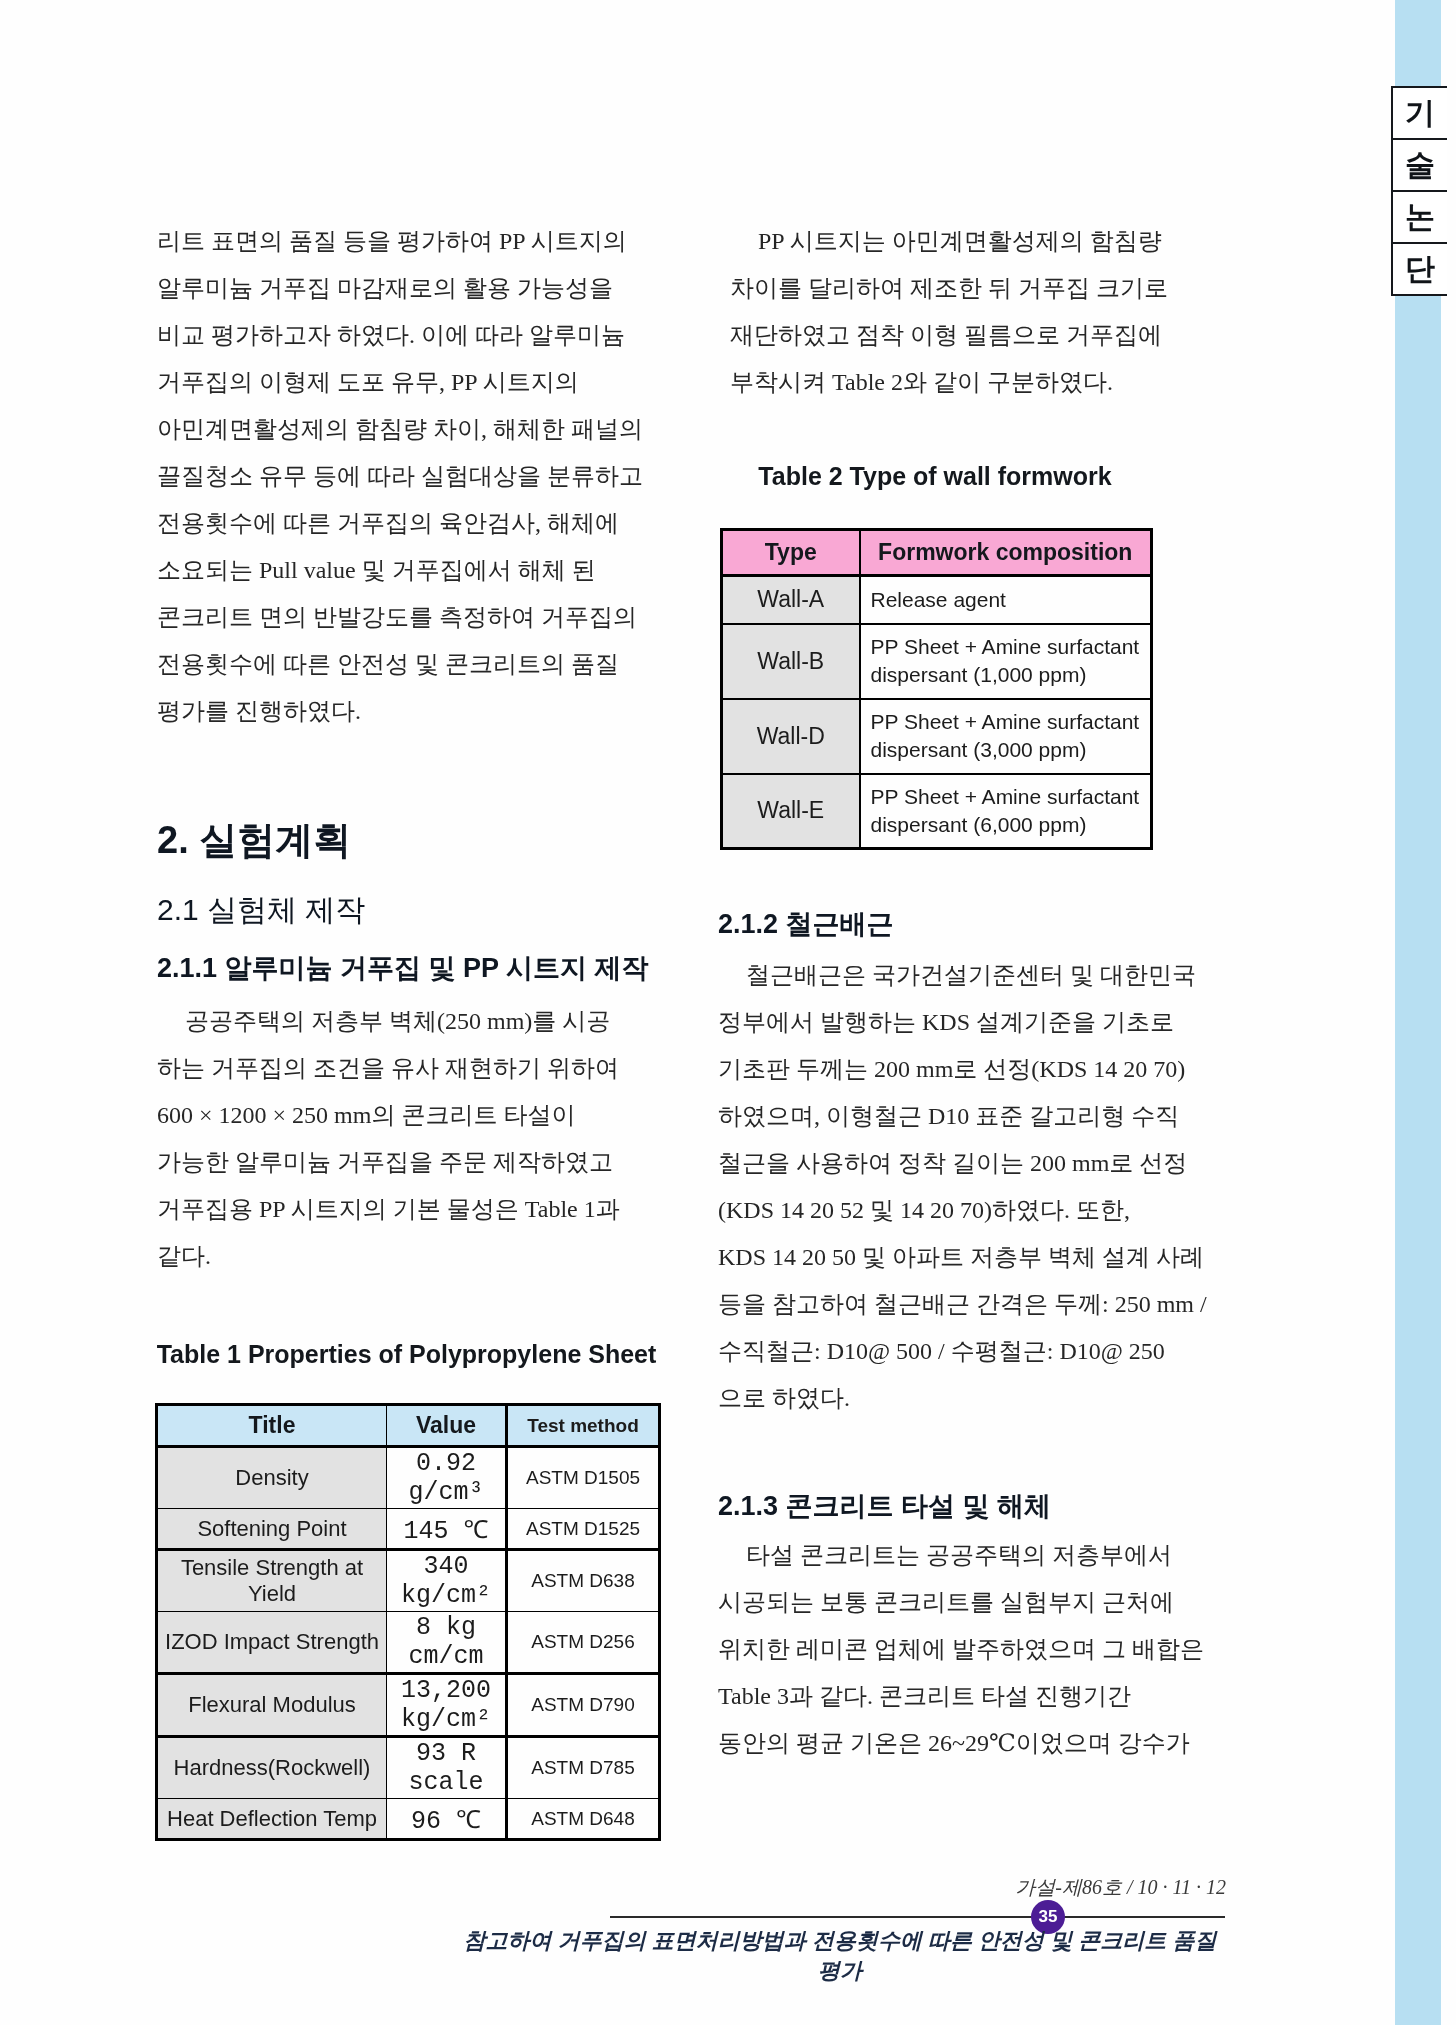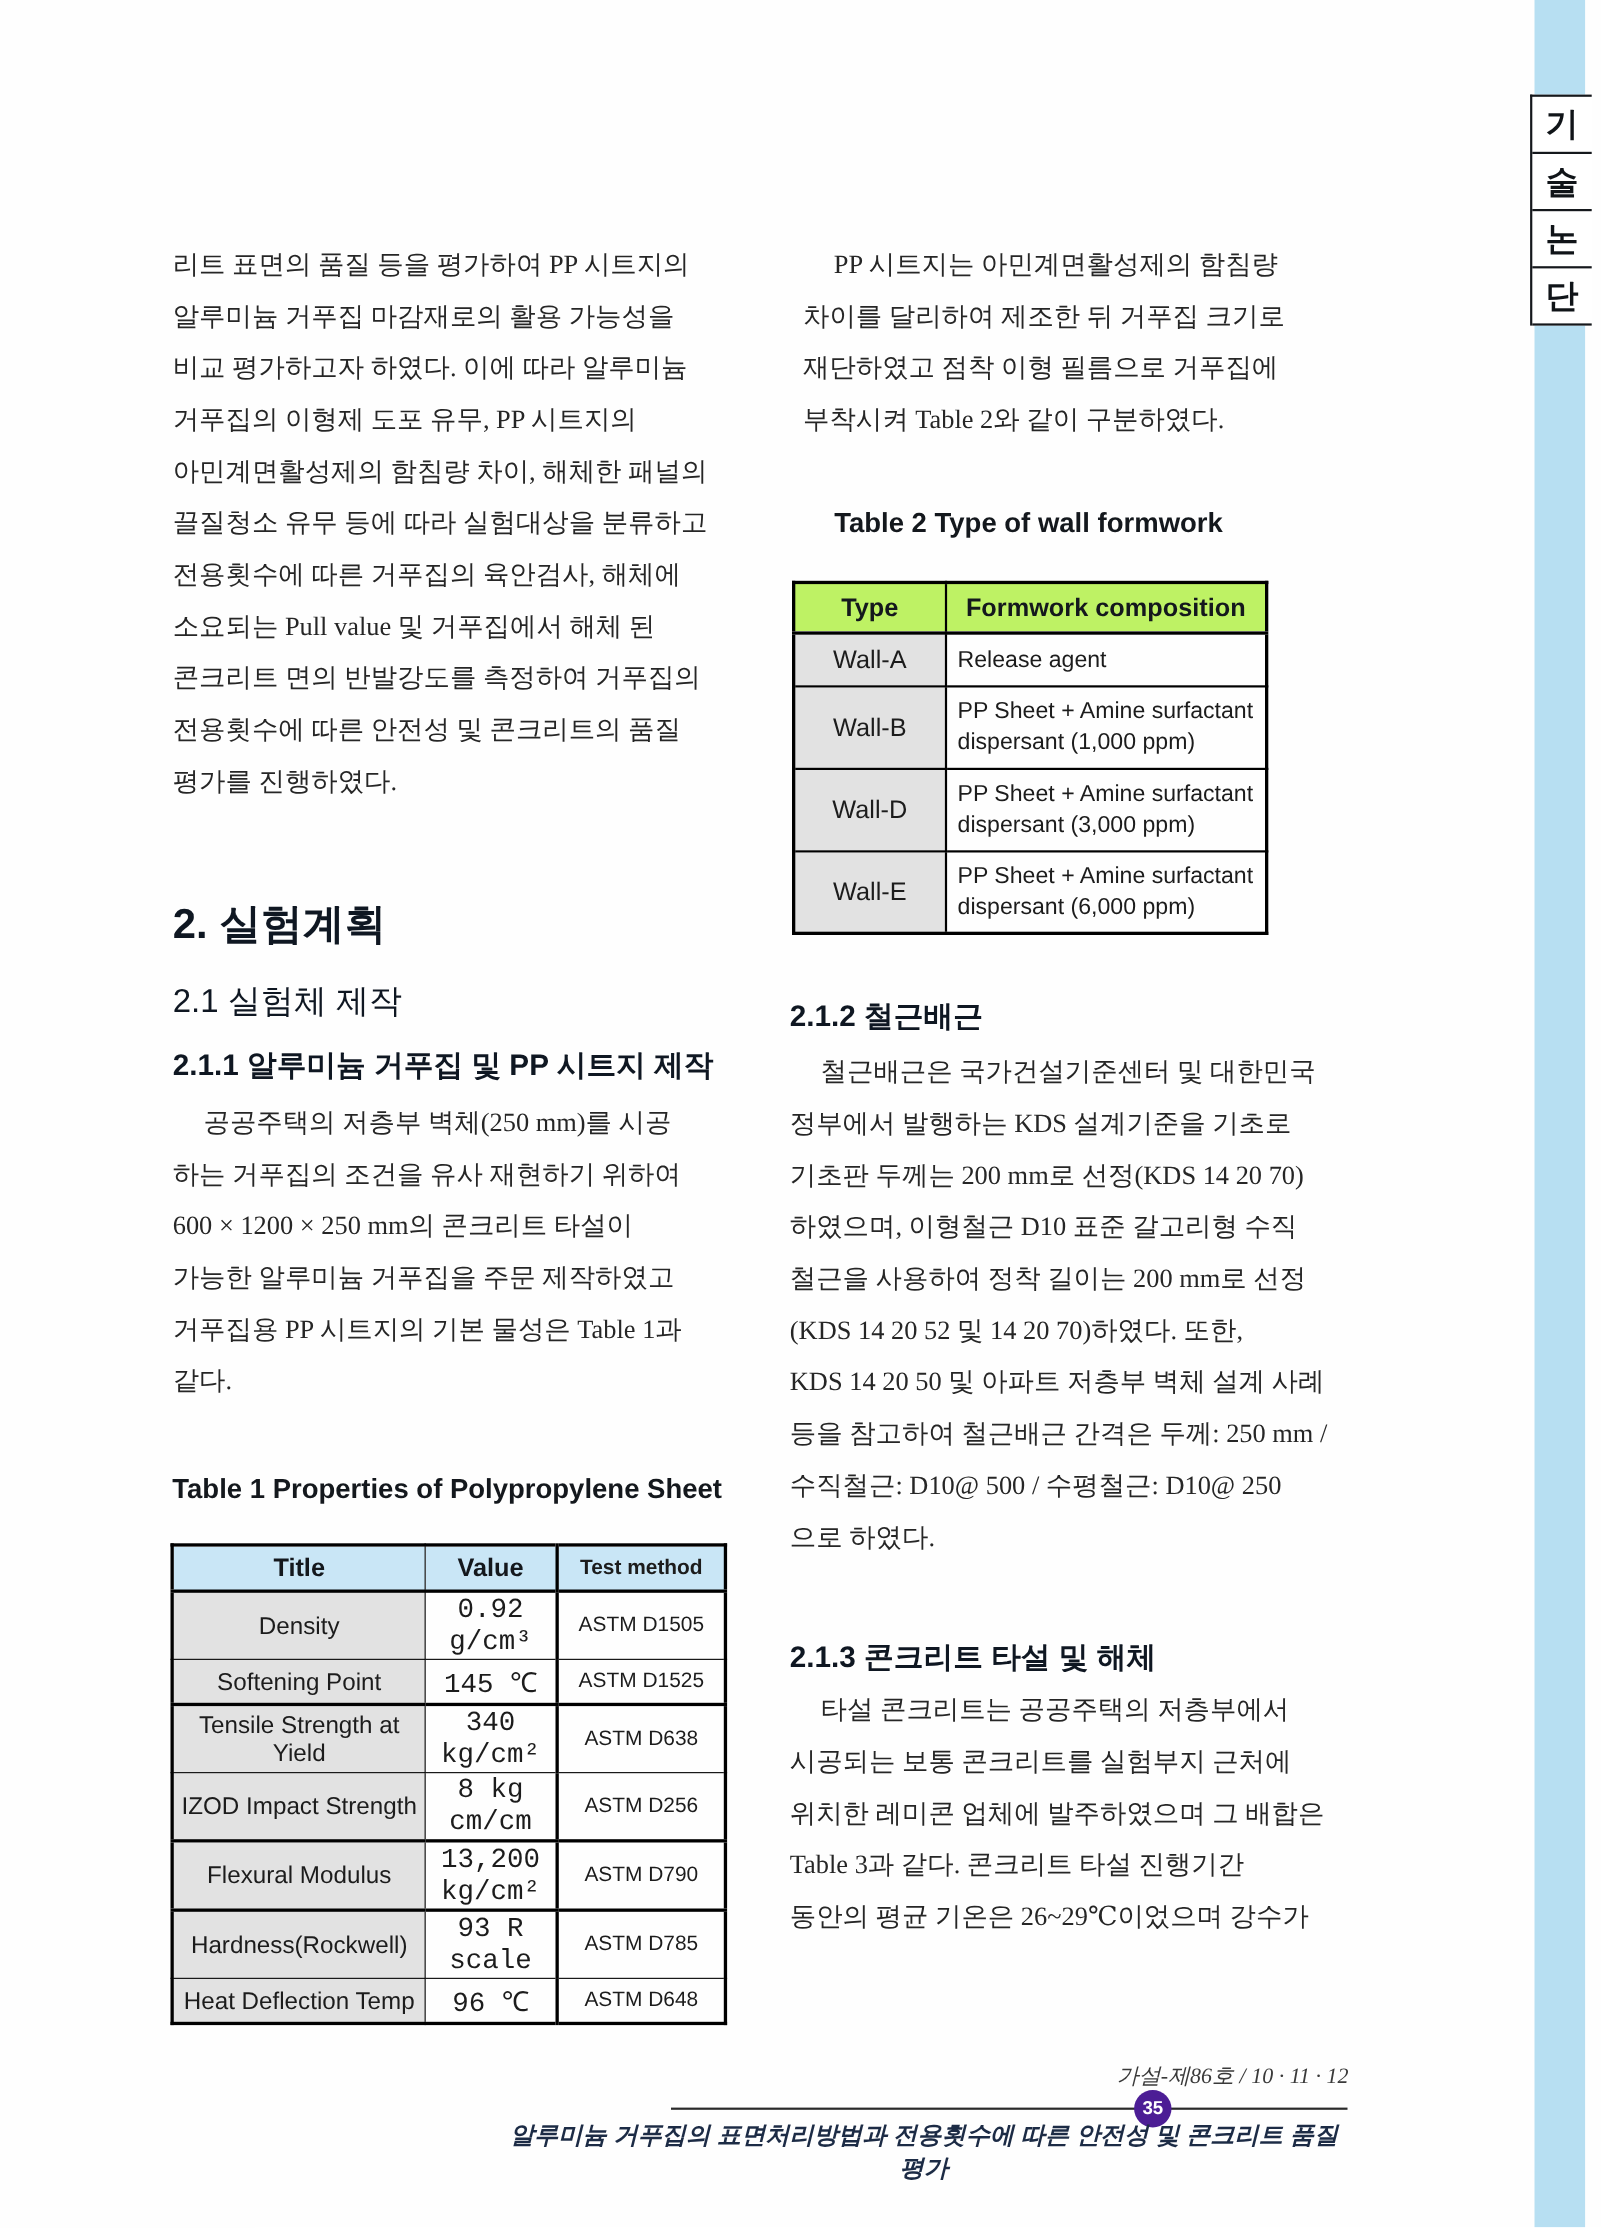--- a/index.html
+++ b/index.html
@@ -24,21 +24,21 @@
   .t1{border:3px solid #000;width:503px;}
   .t1 td,.t1 th{border:1px solid #000;text-align:center;overflow:hidden;}
   .t1 tr{height:41px;}
   .t1 .hdr{height:42px;background:#c9e6f6;font-size:23px;font-weight:700;border-bottom:3px solid #000;color:#14181d;}
   .t1 .lab{background:#e2e2e2;font-size:22px;color:#1c1c1c;}
   .t1 .val{font-size:25px;color:#1c1c1c;font-family:Liberation Mono, monospace;}
   .t1 .tm{font-size:19px;color:#1c1c1c;border-left:3px solid #000;}
   .t1 .gthick td{border-bottom:3px solid #000;}
   .t2{border:3px solid #000;width:430px;}
   .t2 td,.t2 th{border:2px solid #000;overflow:hidden;}
-  .t2 .hdr{height:46px;background:#bef264;font-size:23px;font-weight:700;text-align:center;border-bottom:3px solid #000;color:#14181d;}
+  .t2 .hdr{height:46px;background:#f9a8d4;font-size:23px;font-weight:700;text-align:center;border-bottom:3px solid #000;color:#14181d;}
   .t2 .type{background:#e2e2e2;font-size:23px;text-align:center;color:#1c1c1c;}
   .t2 .comp{font-size:21px;line-height:28px;text-align:left;padding:6px 10px;white-space:pre-line;color:#1c1c1c;}
   .r-single{height:48px;}
   .r-double{height:75px;}
   .sidebar-strip{left:1395px;top:0;width:46px;height:2025px;background:#b7dff2;}
   .tab-box{
     left:1391px;top:86px;width:54px;background:#ffffff;
     border-left:2px solid #15181c;border-top:2px solid #15181c;
     font-family:"Liberation Sans","DejaVu Sans",sans-serif;
   }
@@ -209,15 +209,15 @@
 
   <div class="abs para indent" style="left:718px;top:1532px;width:508px;">타설 콘크리트는 공공주택의 저층부에서
 시공되는 보통 콘크리트를 실험부지 근처에
 위치한 레미콘 업체에 발주하였으며 그 배합은
 Table 3과 같다. 콘크리트 타설 진행기간
 동안의 평균 기온은 26~29℃이었으며 강수가</div>
 
   <div class="abs issue">가설-제86호 / 10 · 11 · 12</div>
   <div class="abs footer-rule"></div>
   <div class="abs page-badge">35</div>
-  <div class="abs footer-title">알루미늄 거푸집의 표면처리방법과 전용횟수에 따른 안전성 및 콘크리트 품질 평가</div>
+  <div class="abs footer-title">참고하여 거푸집의 표면처리방법과 전용횟수에 따른 안전성 및 콘크리트 품질 평가</div>
 
 </div>
 
 </body></html>

